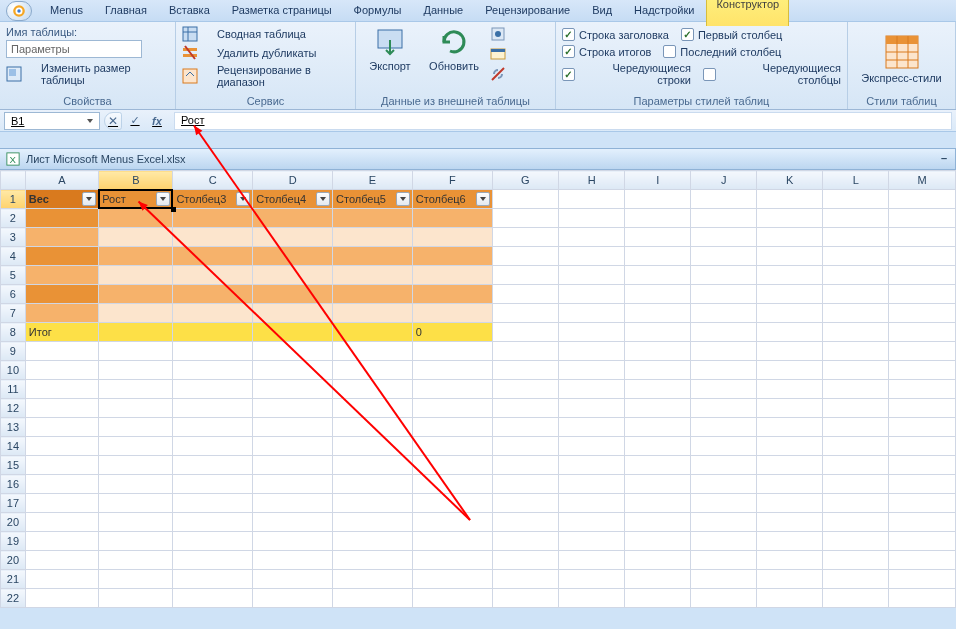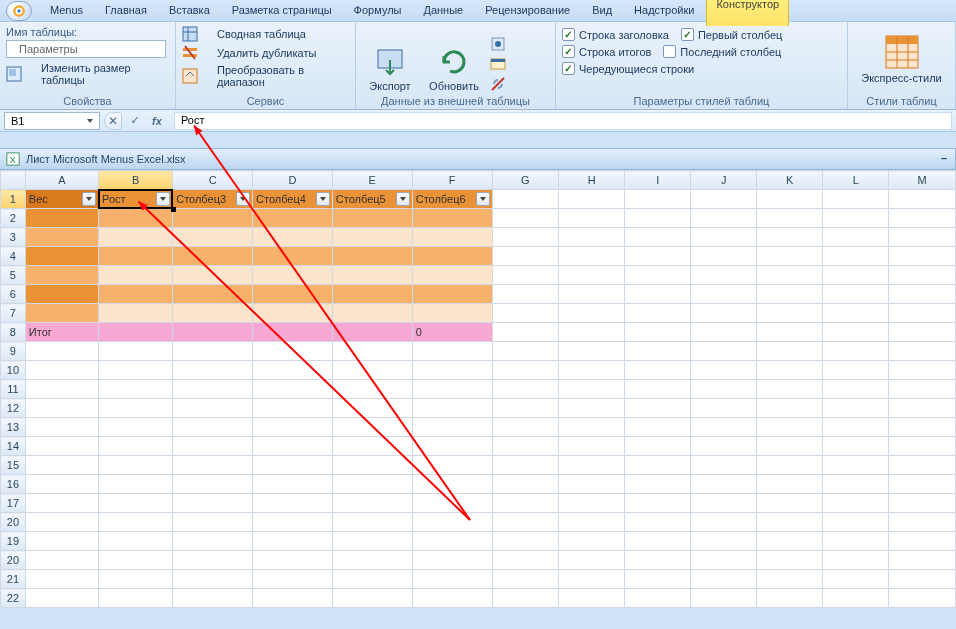--- a/index.html
+++ b/index.html
@@ -11,37 +11,37 @@
 .tab.active{background:linear-gradient(#fef07e,#ffe36a);border:1px solid #d7bd3c;border-bottom:none;border-radius:3px 3px 0 0;color:#3f3f3f;padding:2px 9px 16px;}
 .ribbon-body{display:flex;height:88px;background:linear-gradient(#eaf2fb,#d6e6f6);border-bottom:1px solid #9cb7d6;}
 .group{border-right:1px solid #b7cee6;padding:4px 6px 2px;display:flex;flex-direction:column;justify-content:space-between;}
 .group-label{text-align:center;color:#4a6a90;font-size:11px;padding:2px 0 0;}
 .g1{width:176px;}
 .g2{width:180px;}
 .g3{width:200px;}
 .g4{width:292px;}
 .g5{width:108px;}
 .small-label{color:#3a5a82;font-size:11px;margin-bottom:2px;}
-.inp{width:160px;height:18px;border:1px solid #9db8d4;background:#fff;padding:1px 12px;color:#666;}
+.inp{width:136px;height:18px;border:1px solid #9db8d4;background:#fff;padding:1px 4px;color:#666;}
 .btnrow{display:flex;align-items:center;gap:19px;color:#1f3b62;margin-bottom:3px;cursor:pointer;}
 .btnrow .ic{width:16px;height:16px;flex-shrink:0;}
-.g3 .inner{display:flex;align-items:flex-end;gap:8px;height:66px;}
+.g3 .inner{display:flex;align-items:flex-start;gap:8px;height:66px;}
 .bigbtn{display:flex;flex-direction:column;align-items:center;justify-content:center;width:56px;cursor:pointer;color:#1f3b62;}
 .bigbtn .ic{width:32px;height:32px;margin-bottom:2px;}
 .minibtns{display:flex;flex-direction:column;gap:4px;}
 .minibtns .ic{width:16px;height:16px;cursor:pointer;}
 .g4 .inner{display:flex;flex-direction:column;gap:4px;padding-top:2px;text-align:right;}
 .chkrow{display:flex;gap:12px;}
 .chk{display:flex;align-items:center;gap:4px;color:#1f3b62;cursor:pointer;}
 .chk .box{width:13px;height:13px;border:1px solid #7a96b8;background:#fff;display:flex;align-items:center;justify-content:center;border-radius:2px;}
 .chk.on .box::after{content:"✓";color:#2a6f2a;font-size:10px;font-weight:bold;}
 .g5 .inner{display:flex;flex-direction:column;align-items:center;justify-content:center;height:66px;}
 .g5 .ic{width:36px;height:36px;}
 .g5 .lbl{color:#1f3b62;margin-top:2px;text-align:center;}
-.formula-bar{display:flex;align-items:center;height:22px;background:linear-gradient(#e9f1fb,#dae9f8);border-bottom:1px solid #a9c8e8;padding:0 4px;gap:4px;}
+.formula-bar{display:flex;align-items:center;height:22px;background:linear-gradient(#e9f1fb,#dae9f8);border-bottom:1px solid #a9c8e8;padding:0 4px;gap:4px;text-decoration:underline;}
 .namebox{width:96px;height:18px;border:1px solid #9db8d4;background:#fff;padding:1px 6px;display:flex;align-items:center;justify-content:space-between;}
 .namebox .dd{width:0;height:0;border-left:3px solid transparent;border-right:3px solid transparent;border-top:4px solid #555;}
 .fb-btn{width:18px;height:18px;display:flex;align-items:center;justify-content:center;color:#4a6a90;cursor:pointer;border-radius:3px;}
 .fb-btn.curved{border:1px solid #bcd2e8;background:linear-gradient(#f6faff,#e2edf8);border-radius:10px 3px 3px 10px;}
 .fb-fx{font-style:italic;font-weight:bold;color:#4a6a90;}
 .formula-input{flex:1;height:18px;border:1px solid #cadbef;background:#fff;padding:1px 6px;margin-left:4px;}
 .gap{height:16px;}
 .doc-header{height:22px;background:linear-gradient(#e3f0fd,#bcd6f0);border:1px solid #8fb2d6;border-left:none;display:flex;align-items:center;padding:0 6px;gap:6px;color:#2a4663;position:relative;}
 .doc-header .xic{width:14px;height:14px;}
 .doc-header .min{position:absolute;right:8px;top:3px;font-weight:bold;color:#2a4663;cursor:pointer;}
@@ -49,28 +49,28 @@
 table.grid{border-collapse:collapse;table-layout:fixed;}
 .grid th,.grid td{border:1px solid #d0d7e5;height:19px;text-align:center;font-weight:normal;color:#333;}
 .grid .corner{width:28px;background:linear-gradient(#f4f8fd,#dce8f5);}
 .grid th.colh{background:linear-gradient(#f4f8fd,#dce8f5);color:#2a4663;font-size:11px;}
 .grid th.colh.sel{background:linear-gradient(#ffe9a6,#fed26d);}
 .grid td.rowh{width:28px;background:linear-gradient(#f4f8fd,#dce8f5);color:#2a4663;font-size:11px;}
 .grid td.rowh.selr{background:linear-gradient(#ffe9a6,#fed26d);}
 .grid td.cell{text-align:left;padding:0 3px;font-size:11px;}
 .colw{width:82px;}
 .hdrcell{background:#e99236;color:#fff;font-weight:bold;position:relative;padding-right:18px !important;}
-.hdrcell.first{background:#d97a1e;}
+.hdrcell.first{background:#d97a1e;font-weight:bold;}
 .hdrcell .fbtn{position:absolute;right:2px;top:2px;width:14px;height:14px;background:linear-gradient(#fdfdfd,#e4e9ef);border:1px solid #9aa8b8;border-radius:2px;display:flex;align-items:center;justify-content:center;}
 .hdrcell .fbtn::after{content:"";width:0;height:0;border-left:3px solid transparent;border-right:3px solid transparent;border-top:4px solid #444;}
 .striped-a{background:#f6b26b;}
 .striped-b{background:#fce5cd;}
 .striped-a.first{background:#e99236;}
 .striped-b.first{background:#f6b26b;}
-.total{background:#f9a8d4;color:#fff;font-weight:bold;}
+.total{background:#fde047;color:#fff;font-weight:bold;}
 .total.right{text-align:right;}
 .sel-border{position:absolute;border:2px solid #000;pointer-events:none;}
 .sel-handle{position:absolute;width:5px;height:5px;background:#000;pointer-events:none;}
 svg.arrow-overlay{position:absolute;left:0;top:0;pointer-events:none;}
 .xmark{font-size:12px;}
 </style>
 </head>
 <body>
 
 <div class="ribbon-tabs">
@@ -125,21 +125,21 @@
             <rect x="1" y="9" width="14" height="3" fill="#e99236"></rect>
             <line x1="3" y1="1" x2="13" y2="14" stroke="#c0392b" stroke-width="2"></line>
           </svg>
         <span>Удалить дубликаты</span>
       </div>
       <div class="btnrow">
         <svg class="ic" viewBox="0 0 16 16">
             <rect x="1" y="1" width="14" height="14" fill="#fce5cd" stroke="#d97a1e"></rect>
             <path d="M4 8 L8 4 L12 8" fill="none" stroke="#3a6fa6"></path>
           </svg>
-        <span>Преобразовать в диапазон</span>
+        <span>Рецензирование в диапазон</span>
       </div>
     </div>
     <div class="group-label">Сервис</div>
   </div>
 
   <div class="group g3">
     <div class="inner">
       <div class="bigbtn">
         <svg class="ic" viewBox="0 0 32 32">
             <rect x="4" y="4" width="24" height="18" fill="#c9ddf2" stroke="#3a6fa6"></rect>
@@ -191,20 +191,24 @@
           </div>
         <div class="chk">
             <span class="box"></span>
             <span>Последний столбец</span>
           </div>
       </div>
       <div class="chkrow">
         <div class="chk on">
             <span class="box"></span>
             <span>Чередующиеся строки</span>
+          </div>
+        <div class="chk">
+            <span class="box"></span>
+            <span>Чередующиеся столбцы</span>
           </div>
       </div>
     </div>
     <div class="group-label">Параметры стилей таблиц</div>
   </div>
 
   <div class="group g5">
     <div class="inner">
       <svg class="ic" viewBox="0 0 36 36">
           <rect x="2" y="2" width="32" height="32" fill="#fce5cd" stroke="#d97a1e"></rect>

